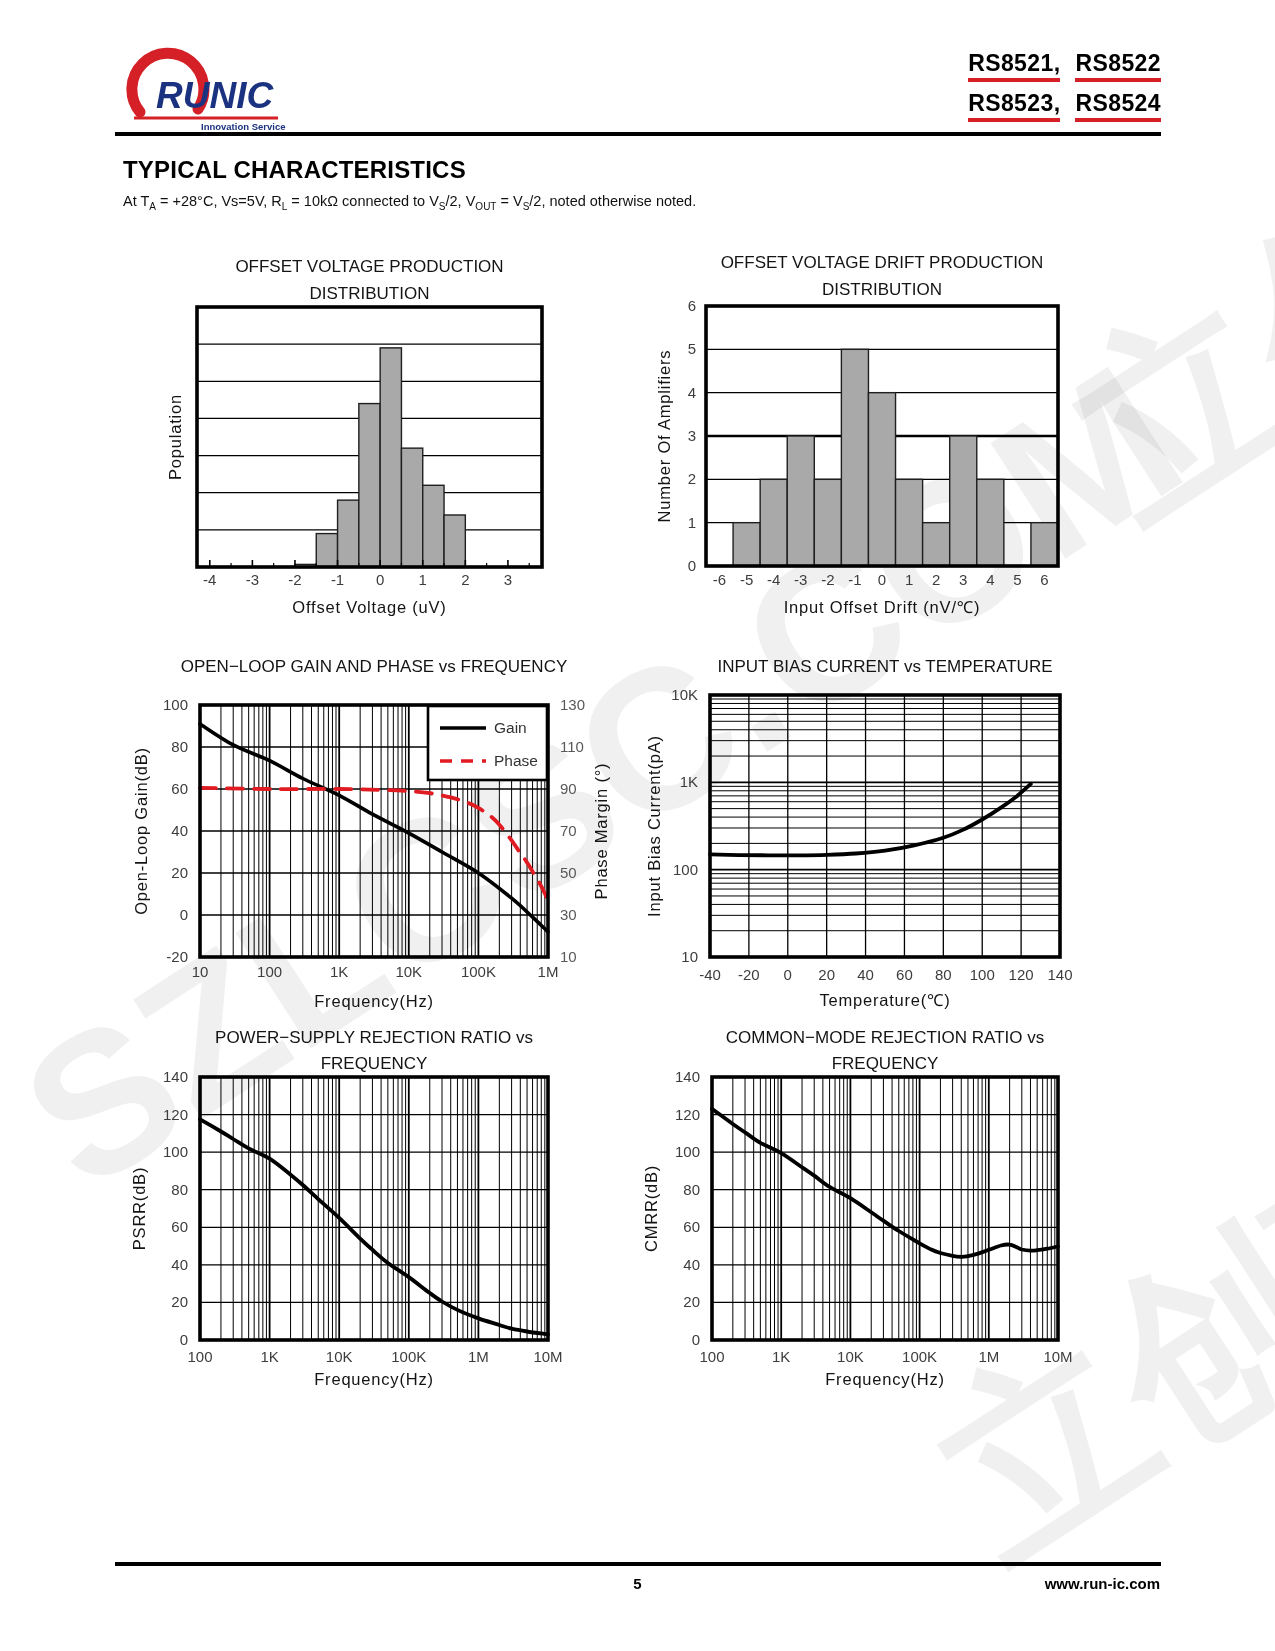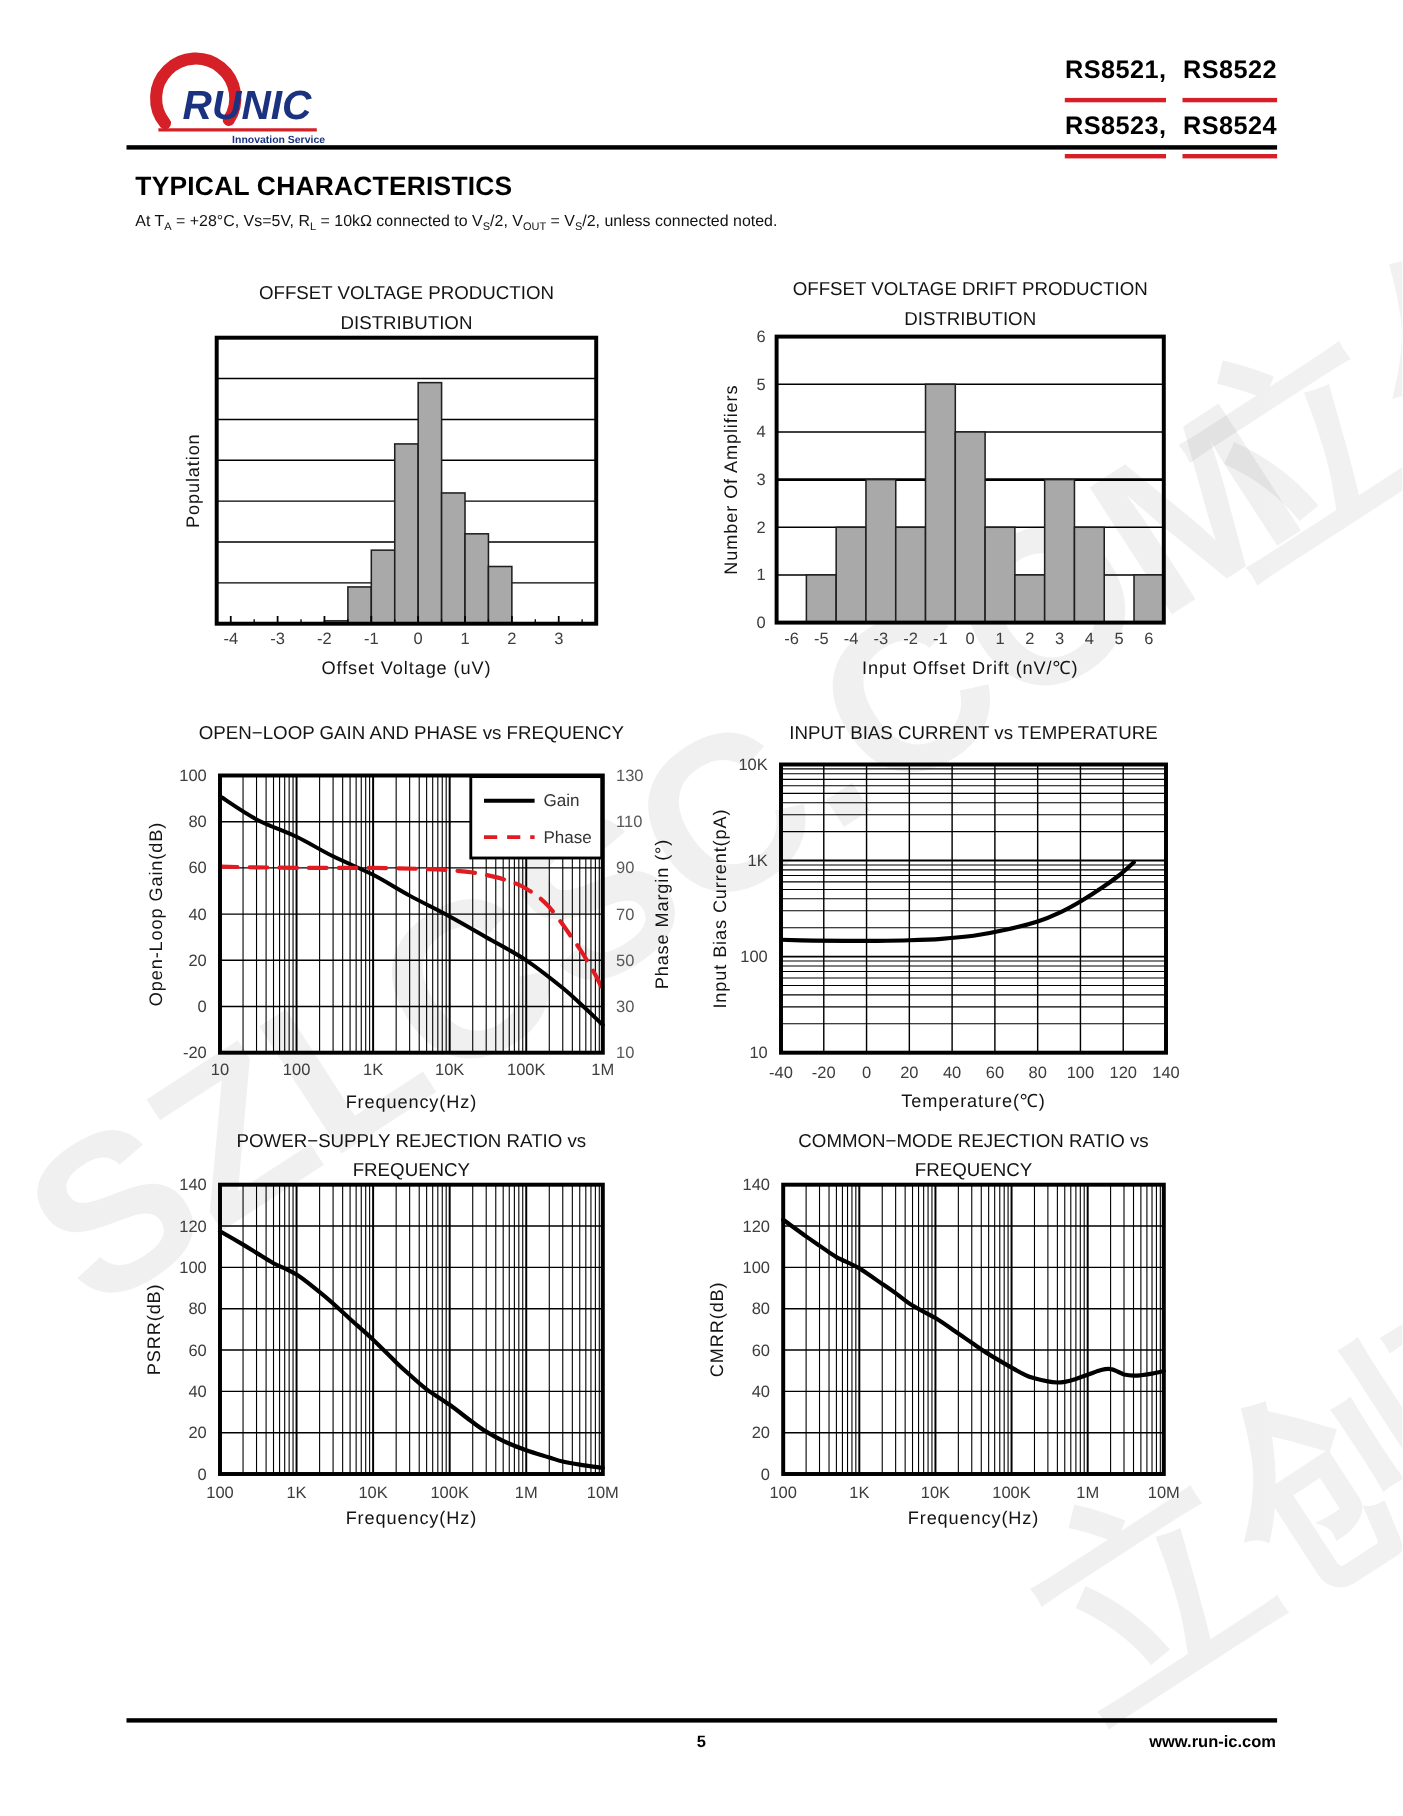--- a/index.html
+++ b/index.html
@@ -1,23 +1,23 @@
 <!DOCTYPE html>
 <html><head>
 <meta charset="utf-8">
 <style>
   html,body{margin:0;padding:0;background:#ffffff;}
   #page{position:relative;width:1275px;height:1651px;background:#ffffff;
         font-family:"Liberation Sans",sans-serif;overflow:hidden;margin:0 auto;}
   #watermark{position:absolute;left:0;top:0;z-index:0;pointer-events:none;}
-  #logo{position:absolute;left:136px;top:46px;z-index:2;}
+  #logo{position:absolute;left:126px;top:46px;z-index:2;}
   #parts{position:absolute;right:114px;top:50px;text-align:right;z-index:2;}
   .part-line{display:block;margin-bottom:8px;white-space:nowrap;}
   .part{display:inline-block;font-size:23px;font-weight:bold;color:#000;
-        border-bottom:4px solid #d42026;padding-bottom:12px;margin-left:15px;letter-spacing:0.4px;}
+        border-bottom:4px solid #d42026;padding-bottom:1px;margin-left:15px;letter-spacing:0.4px;}
   #rule-top,#rule-bottom{position:absolute;left:115px;width:1046px;height:4px;background:#000;z-index:2;}
   #rule-top{top:132px;}
   #rule-bottom{top:1562px;}
   #section-title{position:absolute;left:123px;top:156px;margin:0;font-size:24px;font-weight:bold;color:#000;z-index:2;letter-spacing:0.2px;}
   #conditions{position:absolute;left:123px;top:193px;margin:0;font-size:14.5px;color:#111;z-index:2;}
   #conditions sub{font-size:10px;}
   #page-number{position:absolute;left:0;right:0;top:1575px;text-align:center;font-size:15px;font-weight:bold;color:#000;z-index:2;}
   #website{position:absolute;right:115px;top:1575px;font-size:15px;font-weight:bold;color:#000;z-index:2;}
   .chart{position:absolute;z-index:1;}
   svg text{font-family:"Liberation Sans",sans-serif;}
@@ -49,21 +49,21 @@
   </div>
 
   <div id="parts">
       <div class="part-line"><span class="part">RS8521,</span><span class="part">RS8522</span></div>
       <div class="part-line"><span class="part">RS8523,</span><span class="part">RS8524</span></div>
     </div>
 
   <div id="rule-top"></div>
 
   <h1 id="section-title">TYPICAL CHARACTERISTICS</h1>
-  <p id="conditions"><span>At T</span><sub>A</sub><span> = +28°C, Vs=5V, R</span><sub>L</sub><span> = 10kΩ connected to V</span><sub>S</sub><span>/2, V</span><sub>OUT</sub><span> = V</span><sub>S</sub><span>/2, unless connected noted.</span></p>
+  <p id="conditions"><span>At T</span><sub>A</sub><span> = +28°C, Vs=5V, R</span><sub>L</sub><span> = 10kΩ connected to V</span><sub>S</sub><span>/2, V</span><sub>OUT</sub><span> = V</span><sub>S</sub><span>/2, noted otherwise noted.</span></p>
 
   <div id="rule-bottom"></div>
   <div id="page-number">5</div>
   <div id="website">www.run-ic.com</div>
 
 <svg width="515" height="398" class="chart" style="left: 115px; top: 252px;">
       <g>
         <line x1="82" y1="277.85714285714283" x2="427" y2="277.85714285714283" stroke="#000" stroke-width="1.3"></line>
         <line x1="82" y1="240.71428571428572" x2="427" y2="240.71428571428572" stroke="#000" stroke-width="1.3"></line>
         <line x1="82" y1="203.57142857142856" x2="427" y2="203.57142857142856" stroke="#000" stroke-width="1.3"></line>

